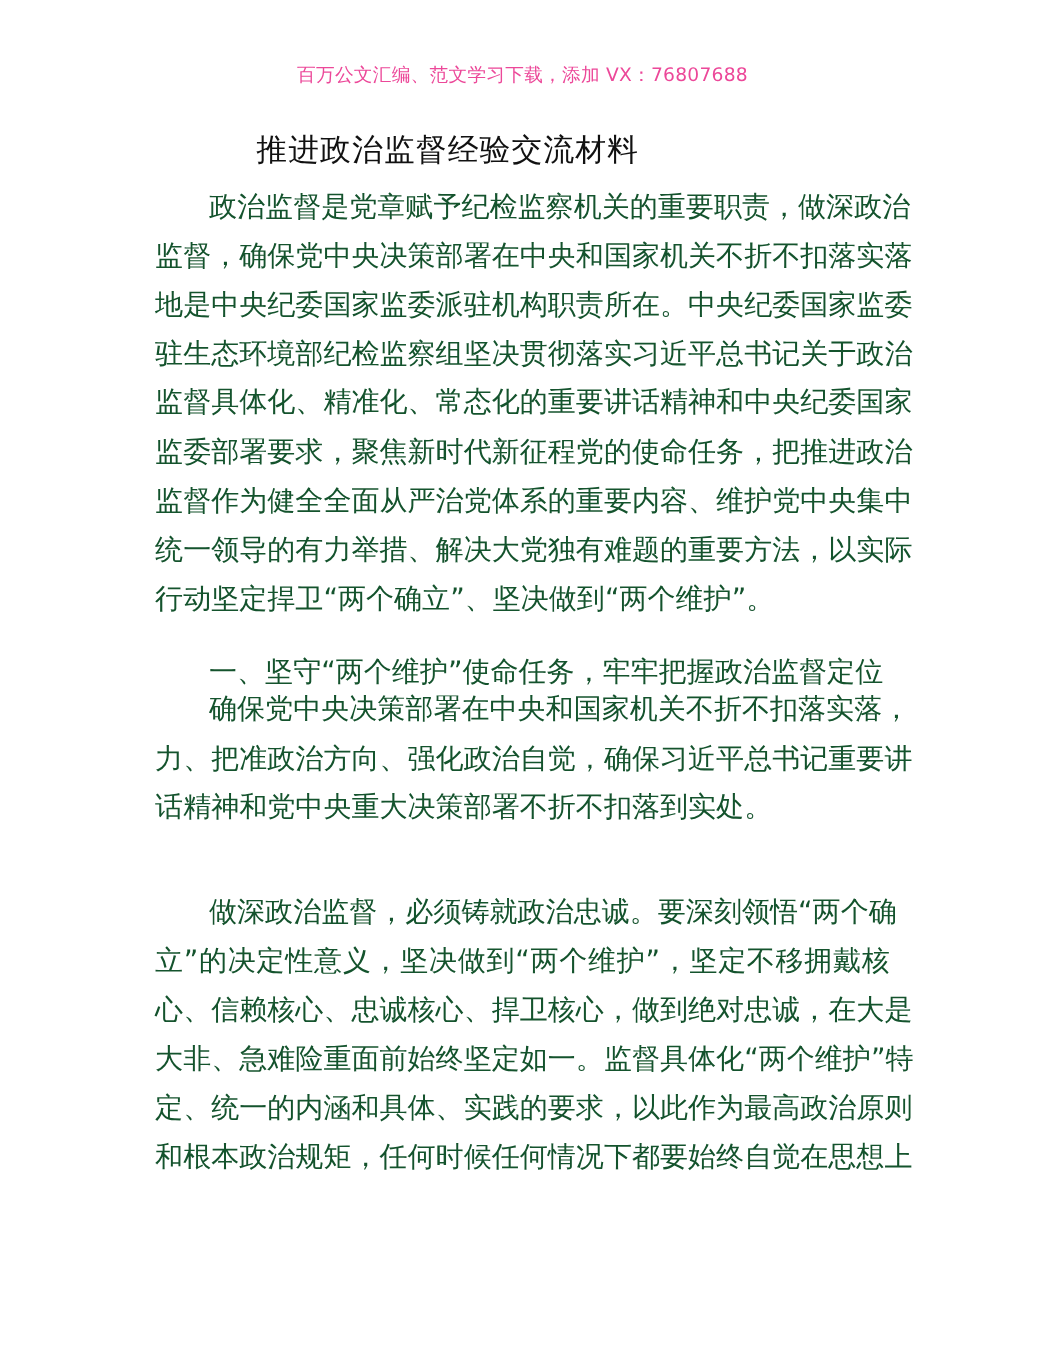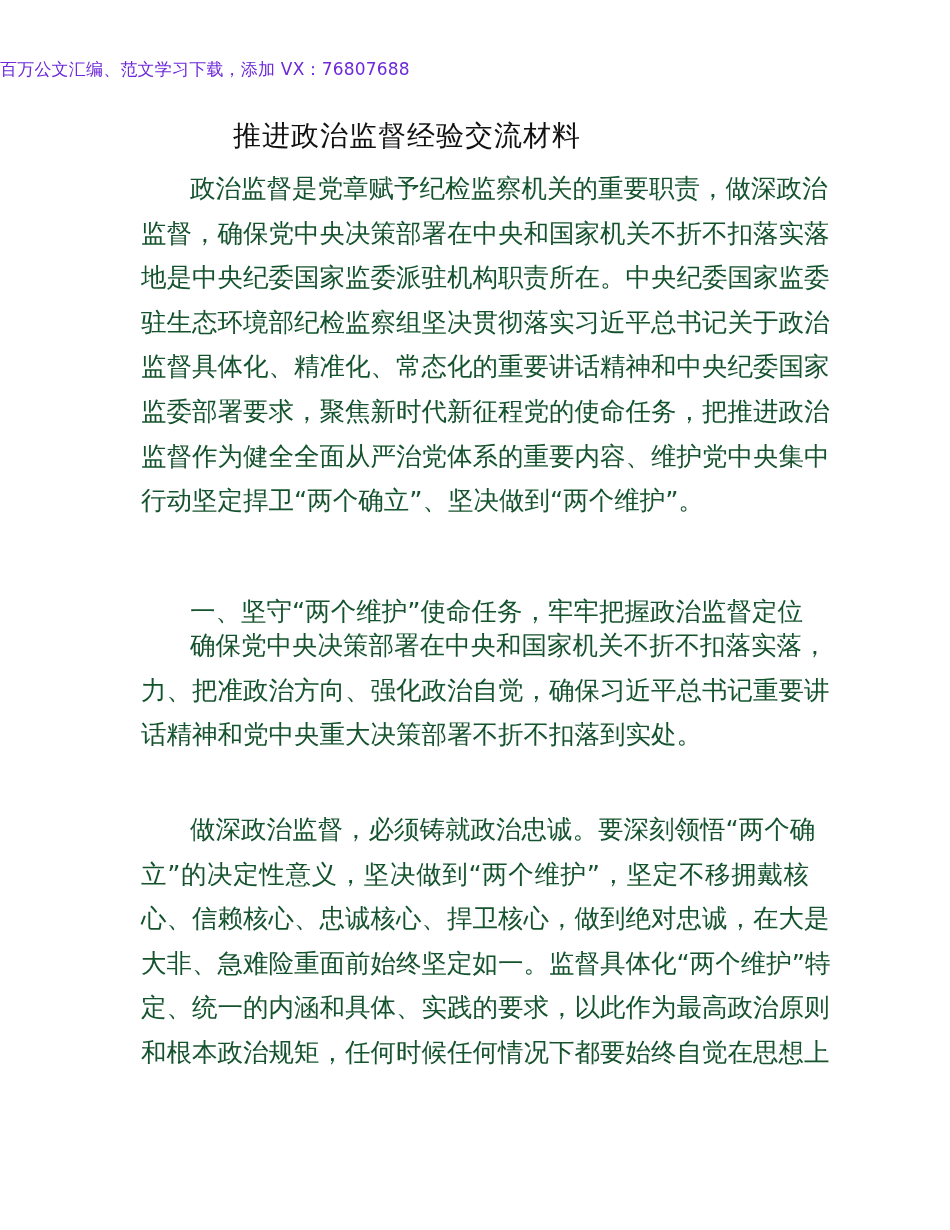--- a/index.html
+++ b/index.html
@@ -20,24 +20,24 @@
       left: 0; top: 0;
       width: 950px;
       height: 1230px;
       background: #ffffff;
     }
     .watermark-header {
       position: absolute;
       top: 57px;
       left: 0;
       width: 950px;
-      text-align: left;
+      text-align: center;
       font-size: 17px;
       line-height: 24px;
-      color: #6d28d9;
+      color: #ec4899;
       letter-spacing: 0.2px;
       white-space: nowrap;
     }
     .doc-title {
       position: absolute;
       top: 117px;
       left: 0;
       width: 814px;
       text-align: center;
       font-size: 28px;
@@ -85,20 +85,21 @@
   <div class="doc-title">推进政治监督经验交流材料</div>
 
   <div class="body-text" id="para1">
     <span class="line indent">政治监督是党章赋予纪检监察机关的重要职责，做深政治</span>
     <span class="line">监督，确保党中央决策部署在中央和国家机关不折不扣落实落</span>
     <span class="line">地是中央纪委国家监委派驻机构职责所在。中央纪委国家监委</span>
     <span class="line">驻生态环境部纪检监察组坚决贯彻落实习近平总书记关于政治</span>
     <span class="line">监督具体化、精准化、常态化的重要讲话精神和中央纪委国家</span>
     <span class="line">监委部署要求，聚焦新时代新征程党的使命任务，把推进政治</span>
     <span class="line">监督作为健全全面从严治党体系的重要内容、维护党中央集中</span>
+    <span class="line">统一领导的有力举措、解决大党独有难题的重要方法，以实际</span>
     <span class="line last">行动坚定捍卫“两个确立”、坚决做到“两个维护”。</span>
   </div>
 
   <div class="body-text section-heading" id="heading1">
     <span class="line indent">一、坚守“两个维护”使命任务，牢牢把握政治监督定位</span>
   </div>
 
   <div class="body-text" id="para2">
     <span class="line indent">确保党中央决策部署在中央和国家机关不折不扣落实落，</span>
     <span class="line">力、把准政治方向、强化政治自觉，确保习近平总书记重要讲</span>

